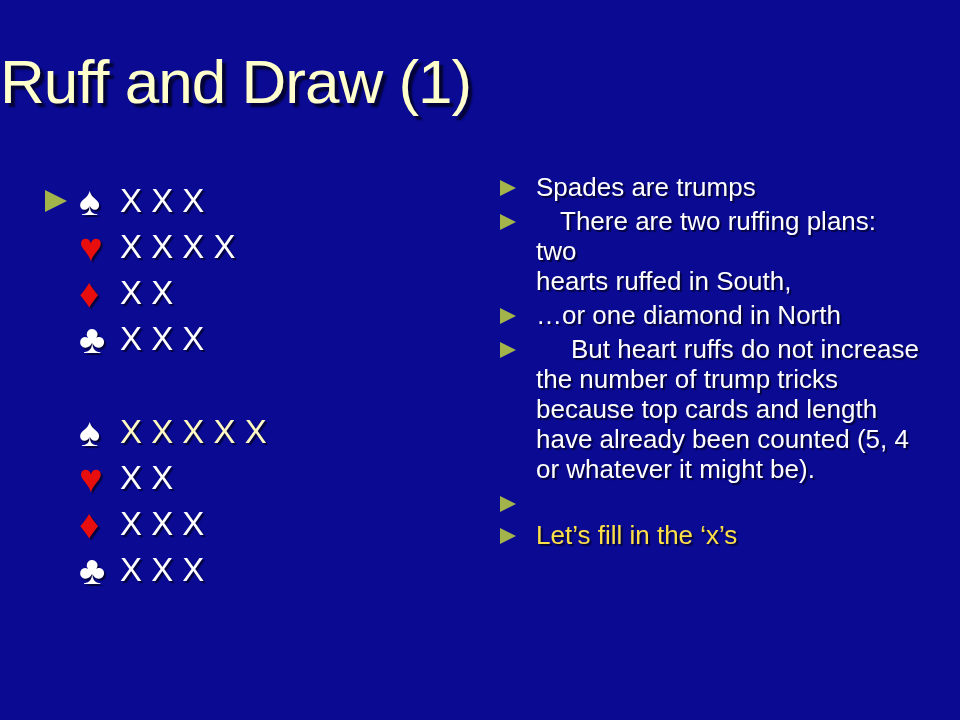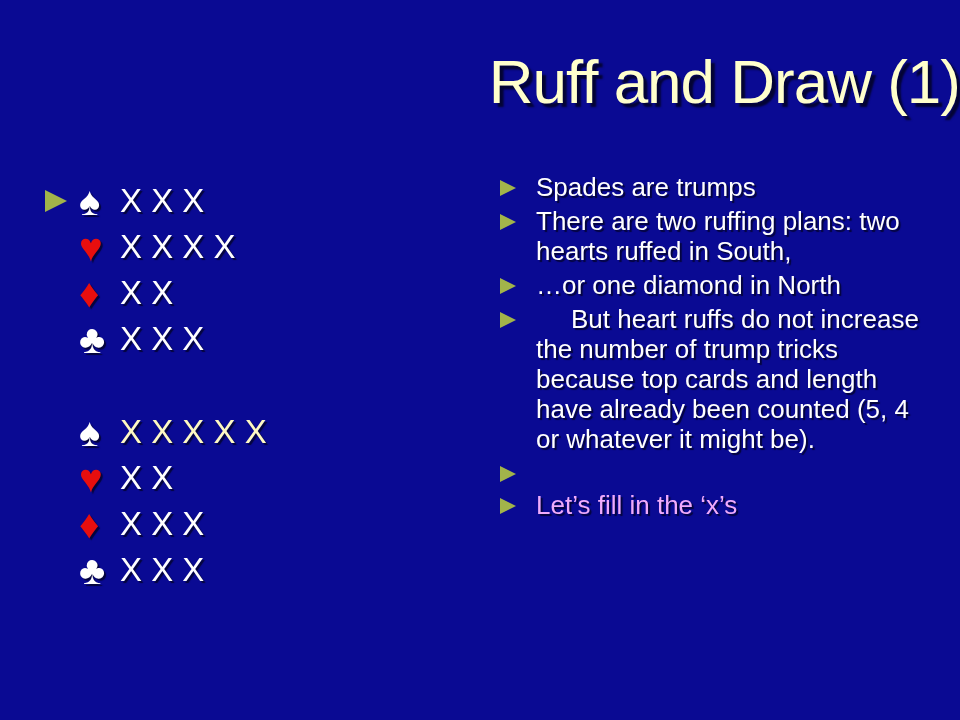--- a/index.html
+++ b/index.html
@@ -13,21 +13,21 @@
     height: 720px;
     overflow: hidden;
     font-family: "Liberation Sans", sans-serif;
   }
   
   .slide-title {
     position: absolute;
     top: 46px;
     left: 0;
     width: 100%;
-    text-align: right;
+    text-align: left;
     font-size: 62px;
     letter-spacing: -1px;
     font-weight: 400;
     text-shadow: 4px 4px 2px rgba(0,0,0,0.65);
     white-space: nowrap;
   }
   
   .hands-col {
     position: absolute;
     left: 45px;
@@ -156,36 +156,36 @@
       </div>
     </div>
 
   <div class="bullets-col">
       <div class="bullet">
         <span class="arrow-cell"><span class="tri tri-small" style="border-left-color: rgb(162, 180, 74);"></span></span>
         <div class="bullet-text"><span style="color: rgb(255, 255, 255);">Spades are trumps</span></div>
       </div>
       <div class="bullet">
         <span class="arrow-cell"><span class="tri tri-small" style="border-left-color: rgb(162, 180, 74);"></span></span>
-        <div class="bullet-text"><span style="color: rgb(255, 255, 255);">There are two ruffing plans: two
+        <div class="bullet-text"><span style="color: rgb(255, 255, 255); margin-left: 24px;">There are two ruffing plans: two
 hearts ruffed in South,</span></div>
       </div>
       <div class="bullet">
         <span class="arrow-cell"><span class="tri tri-small" style="border-left-color: rgb(162, 180, 74);"></span></span>
         <div class="bullet-text"><span style="color: rgb(255, 255, 255);">…or one diamond in North</span></div>
       </div>
       <div class="bullet">
         <span class="arrow-cell"><span class="tri tri-small" style="border-left-color: rgb(162, 180, 74);"></span></span>
         <div class="bullet-text"><span style="color: rgb(255, 255, 255); margin-left: 35px;">But heart ruffs do not increase
 the number of trump tricks
 because top cards and length
 have already been counted (5, 4
 or whatever it might be).</span></div>
       </div>
       <div class="bullet">
         <span class="arrow-cell"><span class="tri tri-small" style="border-left-color: rgb(162, 180, 74);"></span></span>
       </div>
       <div class="bullet">
         <span class="arrow-cell"><span class="tri tri-small" style="border-left-color: rgb(162, 180, 74);"></span></span>
-        <div class="bullet-text"><span style="color: #f0abfc;">Let’s fill in the ‘x’s</span></div>
+        <div class="bullet-text"><span style="color: #fde047;">Let’s fill in the ‘x’s</span></div>
       </div>
     </div>
 </div>
 
 </body></html>

